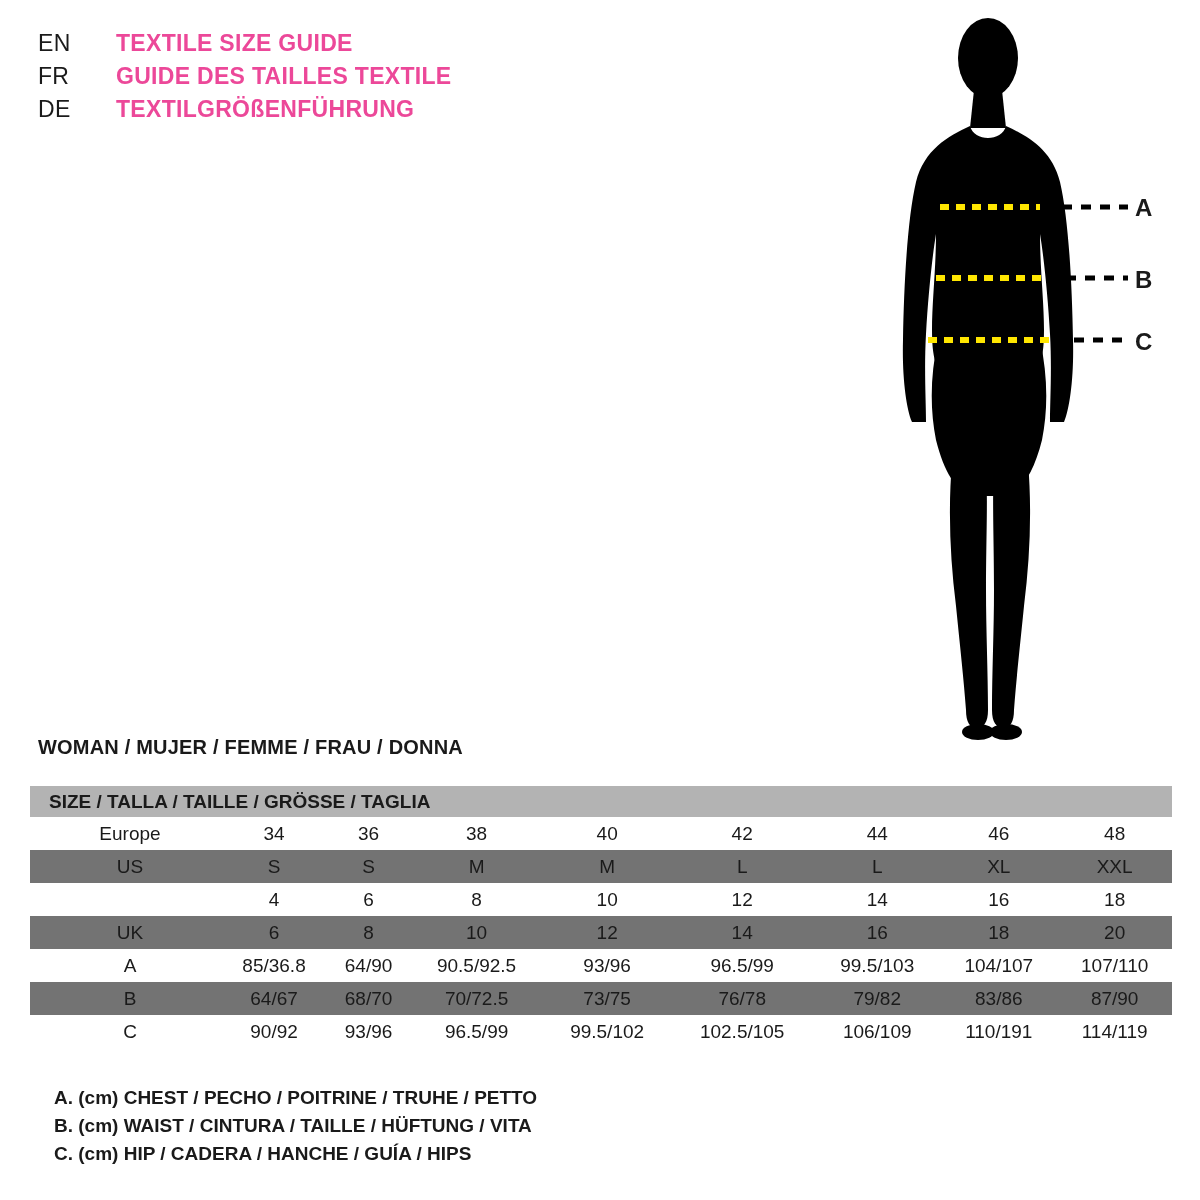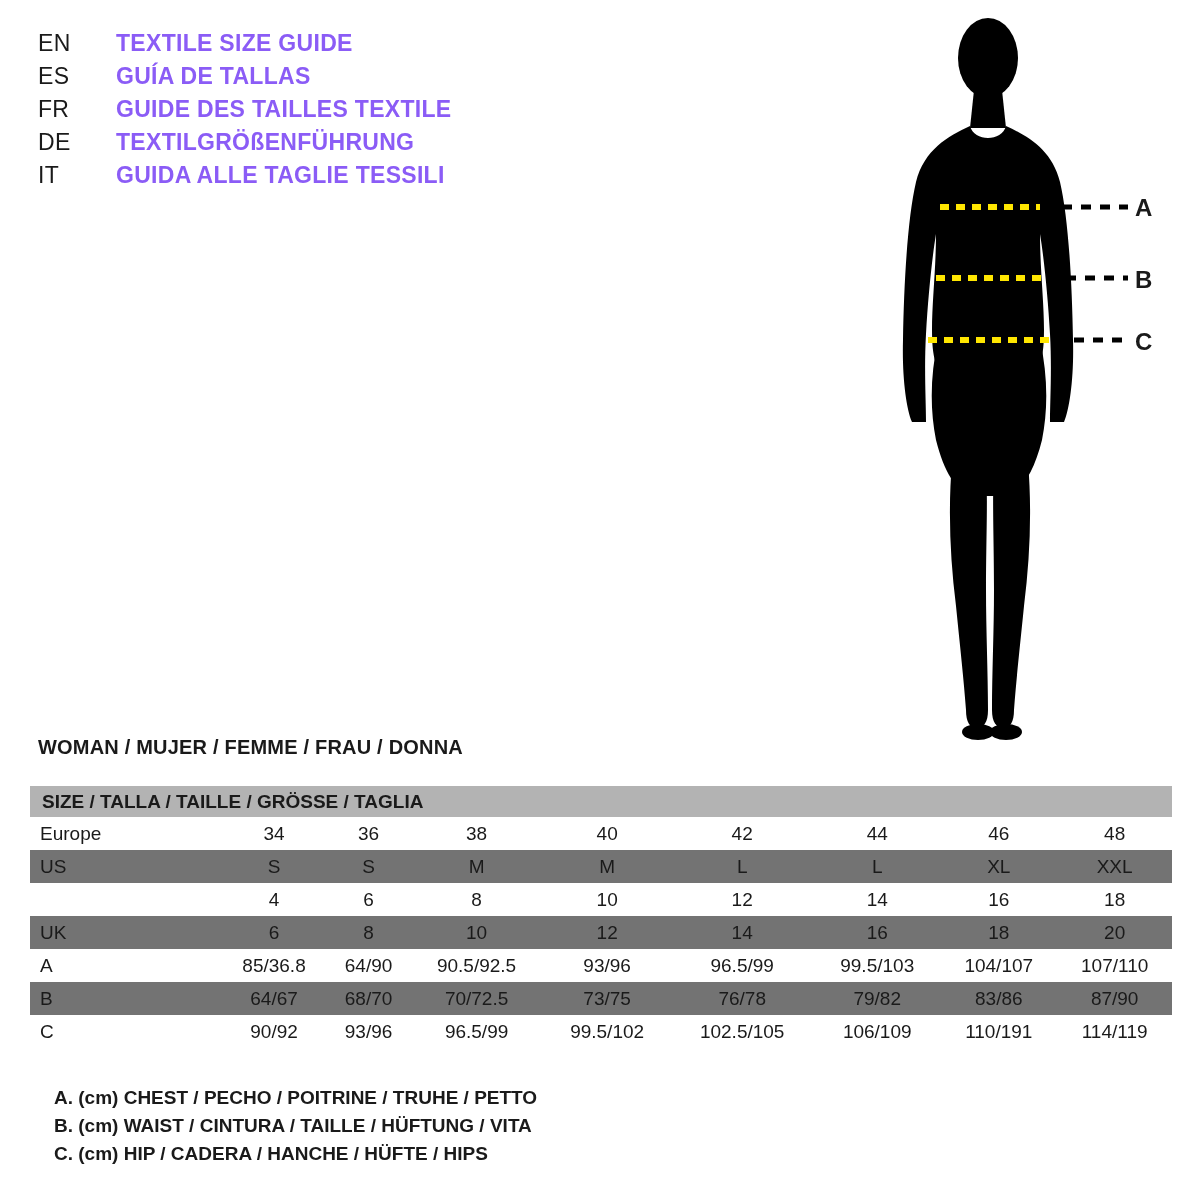--- a/index.html
+++ b/index.html
@@ -32,21 +32,21 @@
     width: 78px;
     font-size: 23px;
     font-weight: normal;
     letter-spacing: 0.3px;
     color: #1a1a1a;
   }
   .lang-title {
     font-size: 23px;
     font-weight: bold;
     letter-spacing: 0.3px;
-    color: #8b5cf6;
+    color: #ec4899;
   }
 
   
   .figure-area {
     position: absolute;
     left: 860px;
     top: 10px;
     width: 330px;
     height: 740px;
   }
@@ -82,28 +82,28 @@
     font-size: 19px;
   }
   .size-table td, .size-table th {
     padding: 0;
     height: 33px;
     font-weight: normal;
     text-align: center;
     color: #1a1a1a;
   }
   .size-table .rowhead {
-    text-align: left;
+    text-align: center;
     padding-left: 10px;
     width: 180px;
   }
   .row-header-band td {
     background: #b3b3b3;
     text-align: left;
-    padding-left: 12px;
+    padding-left: 19px;
     font-weight: bold;
     height: 31px;
     font-size: 19px;
   }
   .row-grey td { background: #737373; }
   .row-white td { background: #ffffff; }
 
   
   .footnotes {
     position: absolute;
@@ -119,36 +119,28 @@
     color: #1a1a1a;
   }
 </style>
 </head>
 <body>
 
 <div class="lang-block">
   <div class="lang-row">
     <span class="lang-code">EN</span>
     <span class="lang-title">TEXTILE SIZE GUIDE</span>
-  </div>
-  <div class="lang-row">
-    <span class="lang-code">ES</span>
-    <span class="lang-title">GUÍA DE TALLAS</span>
   </div>
   <div class="lang-row">
     <span class="lang-code">FR</span>
     <span class="lang-title">GUIDE DES TAILLES TEXTILE</span>
   </div>
   <div class="lang-row">
     <span class="lang-code">DE</span>
     <span class="lang-title">TEXTILGRÖßENFÜHRUNG</span>
-  </div>
-  <div class="lang-row">
-    <span class="lang-code">IT</span>
-    <span class="lang-title">GUIDA ALLE TAGLIE TESSILI</span>
   </div>
 </div>
 
 <div class="figure-area">
   <svg class="figure-svg" width="330" height="740" viewBox="0 0 330 740">
 
     <ellipse cx="128" cy="48" rx="30" ry="40" fill="#000000"></ellipse>
 
     <path d="M114 80 L142 80 L146 118 L110 118 Z" fill="#000000"></path>
 
@@ -303,14 +295,14 @@
       <td>106/109</td>
       <td>110/191</td>
       <td>114/119</td>
     </tr>
   </tbody>
 </table>
 
 <div class="footnotes">
   <div class="footnote">A. (cm) CHEST / PECHO / POITRINE / TRUHE / PETTO</div>
   <div class="footnote">B. (cm) WAIST / CINTURA / TAILLE / HÜFTUNG / VITA</div>
-  <div class="footnote">C. (cm) HIP / CADERA / HANCHE / HÜFTE / HIPS</div>
+  <div class="footnote">C. (cm) HIP / CADERA / HANCHE / GUÍA / HIPS</div>
 </div>
 
 </body></html>

